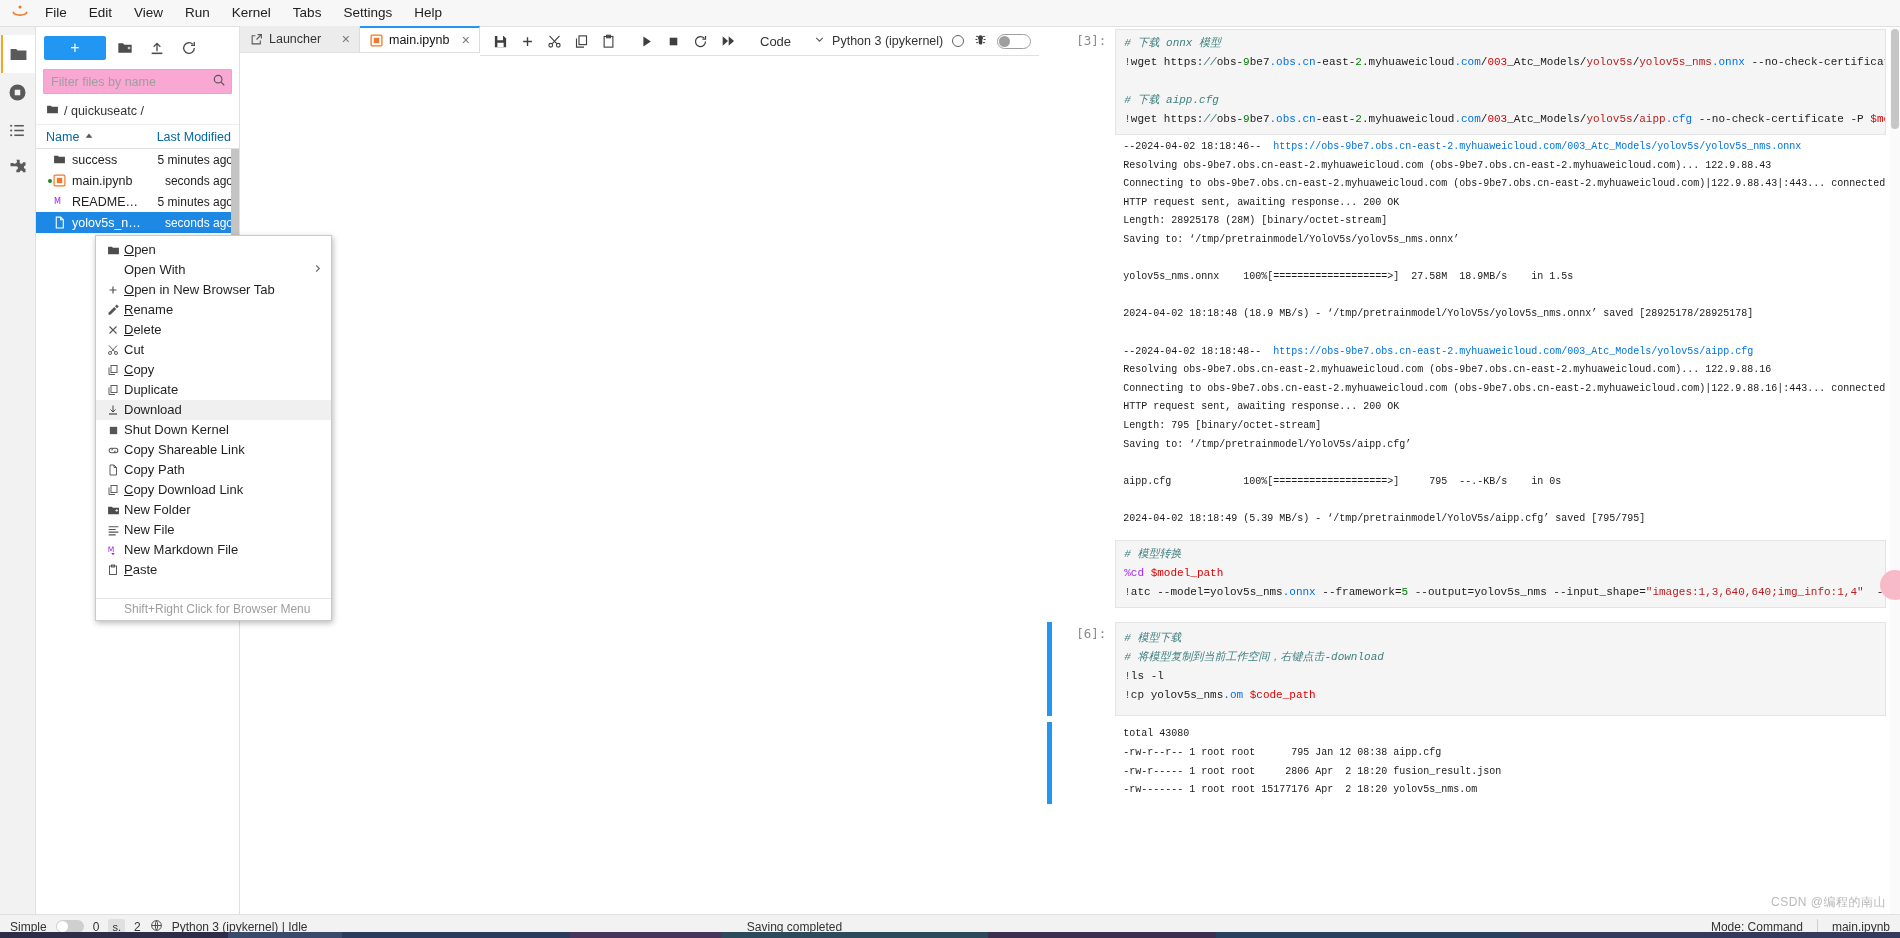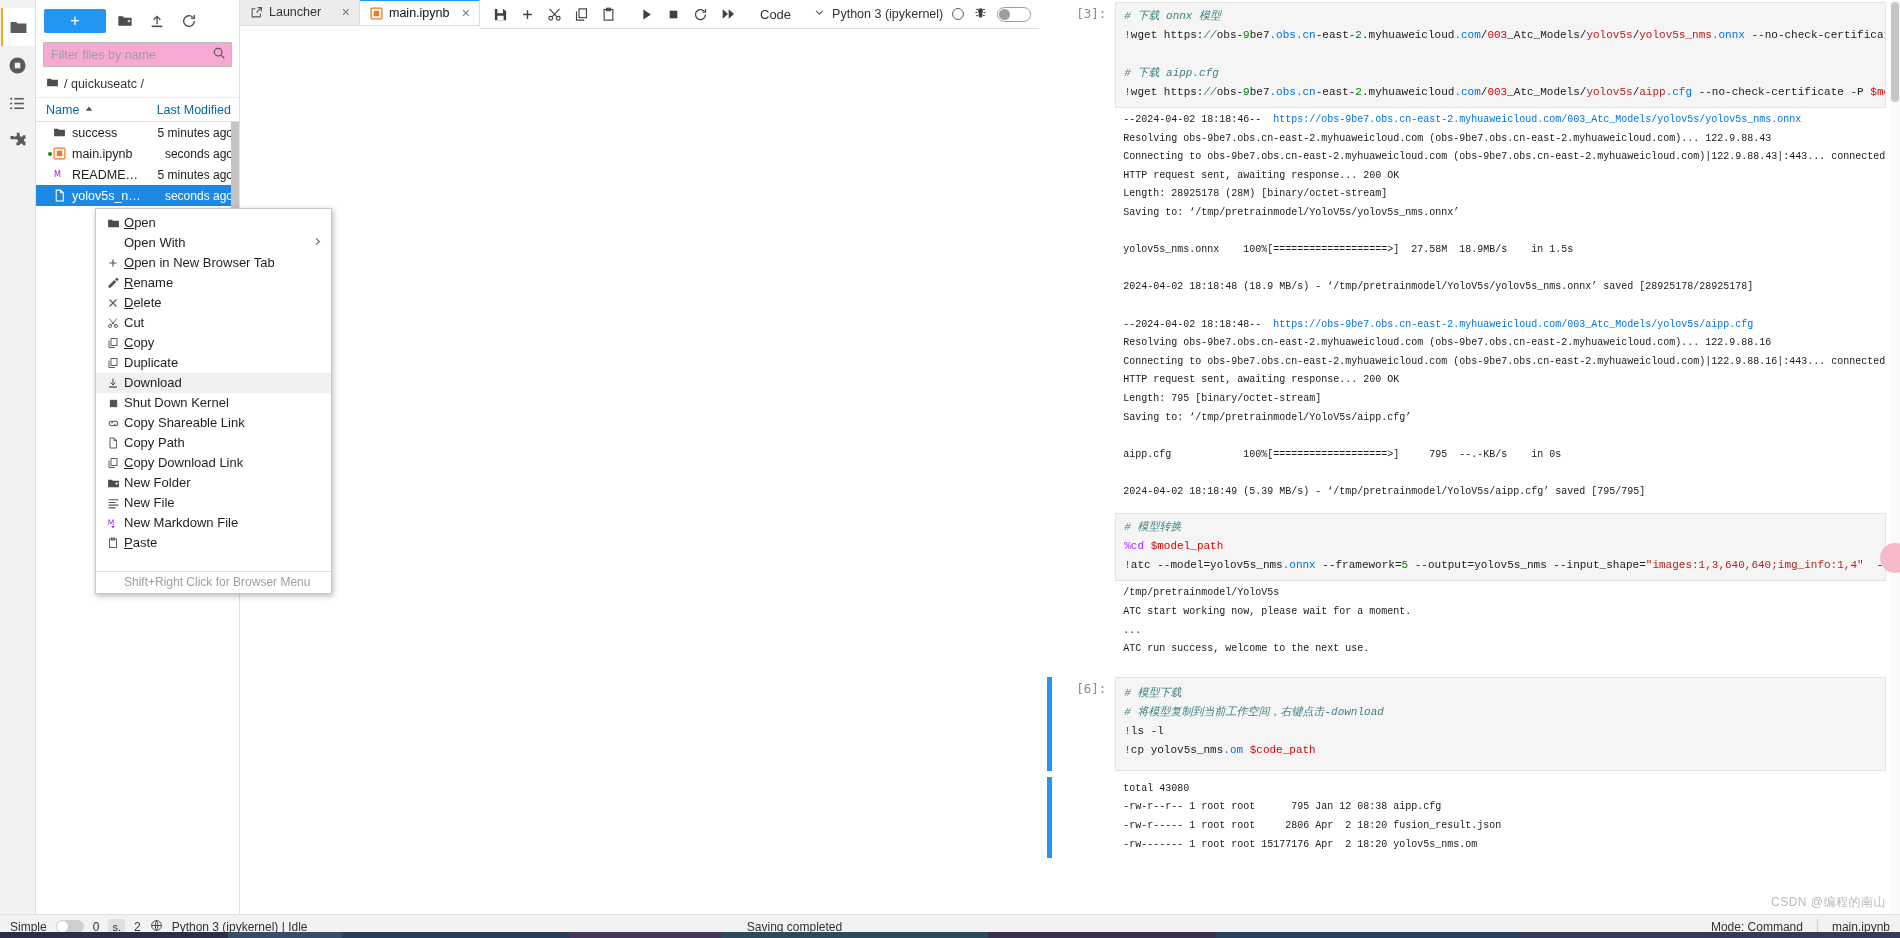--- a/index.html
+++ b/index.html
@@ -249,20 +249,36 @@
     position: absolute; left: 0; right: 0; bottom: 0; height: 6px;
     background: linear-gradient(90deg,#2d2d4a 0 12%, #3a4a6b 12% 18%, #2b3b5c 18% 30%, #46345a 30% 38%, #2d4a5a 38% 52%, #3a2f4e 52% 64%, #27405e 64% 80%, #333a5c 80% 100%);
     z-index: 90;
   }
 </style>
 </head>
 <body>
 
 <div class="app">
 
+  <div class="menubar">
+    <div class="jp-logo">
+      <svg width="18" height="18" viewBox="0 0 24 24">
+        <circle cx="12" cy="4" r="2" fill="#f37726"></circle>
+        <path d="M3 11c2 5 16 5 18 0" stroke="#f37726" stroke-width="2.2" fill="none" stroke-linecap="round"></path>
+      </svg>
+    </div>
+    <div class="mitem">File</div>
+    <div class="mitem">Edit</div>
+    <div class="mitem">View</div>
+    <div class="mitem">Run</div>
+    <div class="mitem">Kernel</div>
+    <div class="mitem">Tabs</div>
+    <div class="mitem">Settings</div>
+    <div class="mitem">Help</div>
+  </div>
 
   <div class="body">
 
     <div class="activitybar">
       <div class="ab-icon active">
         <svg width="19" height="19" viewBox="0 0 24 24" fill="#5a5a5a">
             <path d="M2 5h7l2 2h11v12H2z"></path>
           </svg>
       </div>
       <div class="ab-icon">
@@ -540,28 +556,20 @@
         </div>
 
         <div class="cell" style="margin-top:8px;">
           <div class="cell-bar"></div>
           <div class="prompt"></div>
           <div class="codebox"><span class="cmt"># 模型转换</span>
 <span class="op">%cd</span> <span class="var">$model_path</span>
 <span class="bang">!</span>atc --model=yolov5s_nms<span class="lnk">.onnx</span> --framework=<span class="num">5</span> --output=yolov5s_nms --input_shape=<span class="str">"images:1,3,640,640;img_info:1,4"</span>  --soc_version=Ascend310B4  --insert_op_conf=aipp<span class="lnk">.cfg</span></div>
         </div>
 
-        <div class="cell">
-          <div class="cell-bar"></div>
-          <div class="prompt"></div>
-          <div class="outbox">/tmp/pretrainmodel/YoloV5s
-ATC start working now, please wait for a moment.
-...
-ATC run success, welcome to the next use.</div>
-        </div>
 
         <div class="cell" style="margin-top:14px;">
           <div class="cell-bar active"></div>
           <div class="prompt">[6]:</div>
           <div class="codebox" style="padding-top:6px;padding-bottom:10px;"><span class="cmt"># 模型下载</span>
 <span class="cmt"># 将模型复制到当前工作空间，右键点击-download</span>
 <span class="bang">!</span>ls -l
 <span class="bang">!</span>cp yolov5s_nms<span class="lnk">.om</span> <span class="var">$code_path</span></div>
         </div>
 

